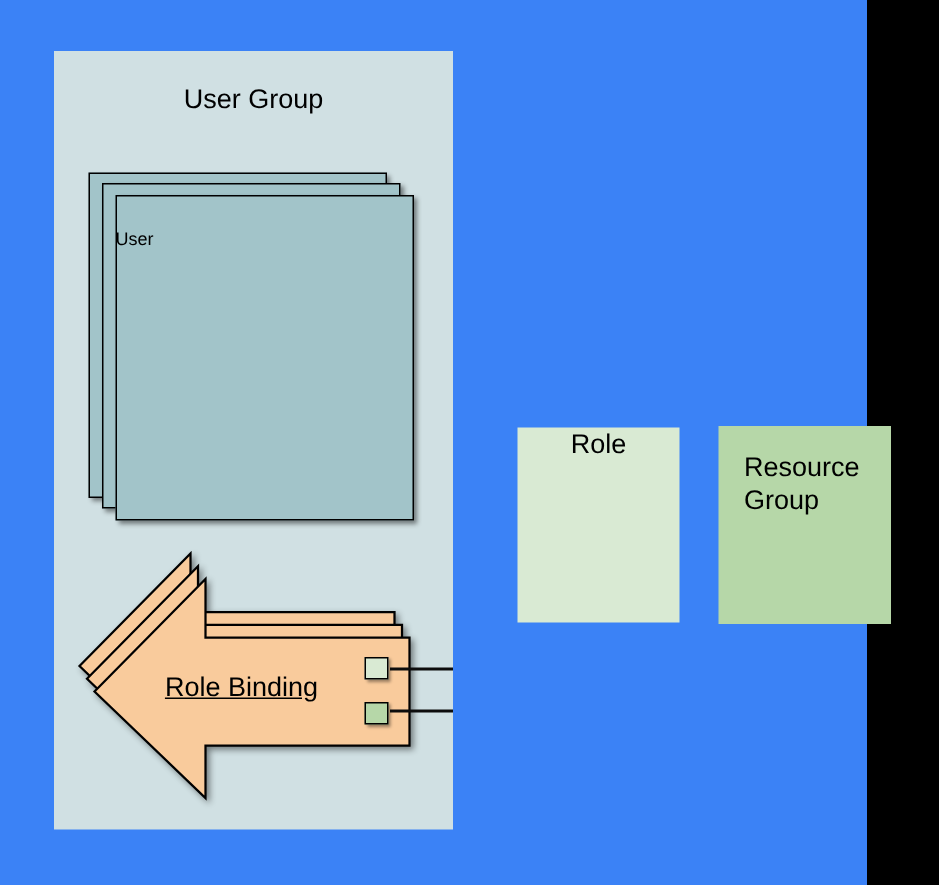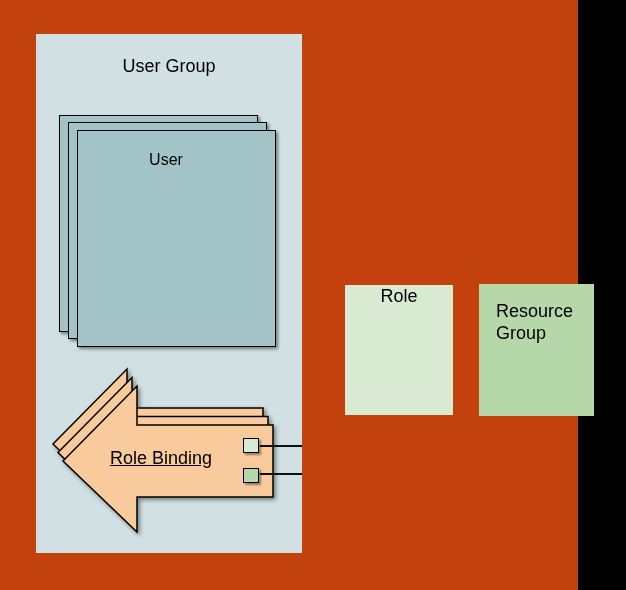--- a/index.html
+++ b/index.html
@@ -3,21 +3,21 @@
 <meta charset="utf-8">
 <style>
   html,body{margin:0;padding:0;}
   body{
     width:626px;height:590px;
     background:#000000;
     font-family:"Liberation Sans", sans-serif;
     color:#000000;
     overflow:hidden;
   }
-  .canvas{position:relative;width:578px;height:590px;background:#c2410c;}
+  .canvas{position:relative;width:578px;height:590px;background:#3b82f6;}
 
   
   .user-group{
     position:absolute;left:36px;top:34px;width:266px;height:519px;
     background:#d0e0e3;
   }
   .user-group-label{
     position:absolute;left:36px;top:56px;width:266px;
     text-align:center;font-size:18px;line-height:21px;
   }
@@ -26,21 +26,21 @@
   .user-card{
     position:absolute;width:197px;height:215px;
     background:#a2c4c9;border:1.5px solid #000;
     box-shadow:2px 2px 3px rgba(0,0,0,0.45);
   }
   .user-card.back{left:59px;top:115px;}
   .user-card.middle{left:68px;top:122px;}
   .user-card.front{left:77px;top:130px;}
   .user-label{
     position:absolute;left:77px;top:149px;width:178px;
-    text-align:center;font-size:16px;line-height:21px;
+    text-align:left;font-size:12px;line-height:21px;
   }
 
   
   .arrow-svg{position:absolute;left:45px;top:355px;}
   .arrow-svg polygon{
     fill:#f9cb9c;stroke:#000;stroke-width:1.5;stroke-linejoin:miter;
   }
   .arrow-svg{filter:drop-shadow(2px 2px 2px rgba(0,0,0,0.45));}
   .role-binding-label{
     position:absolute;left:63px;top:448px;width:196px;

